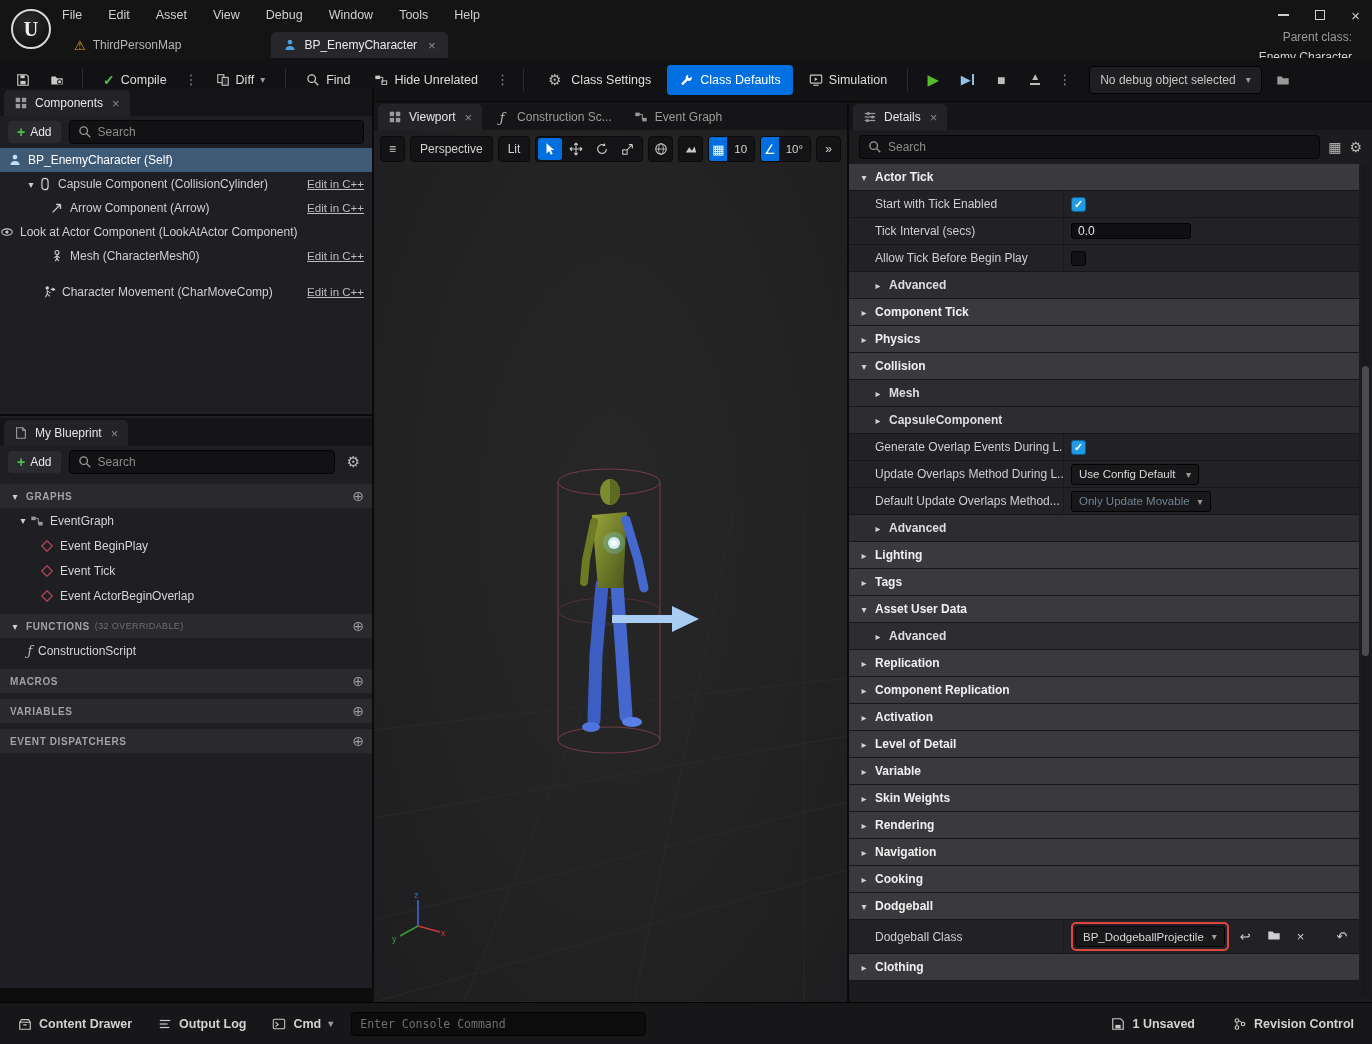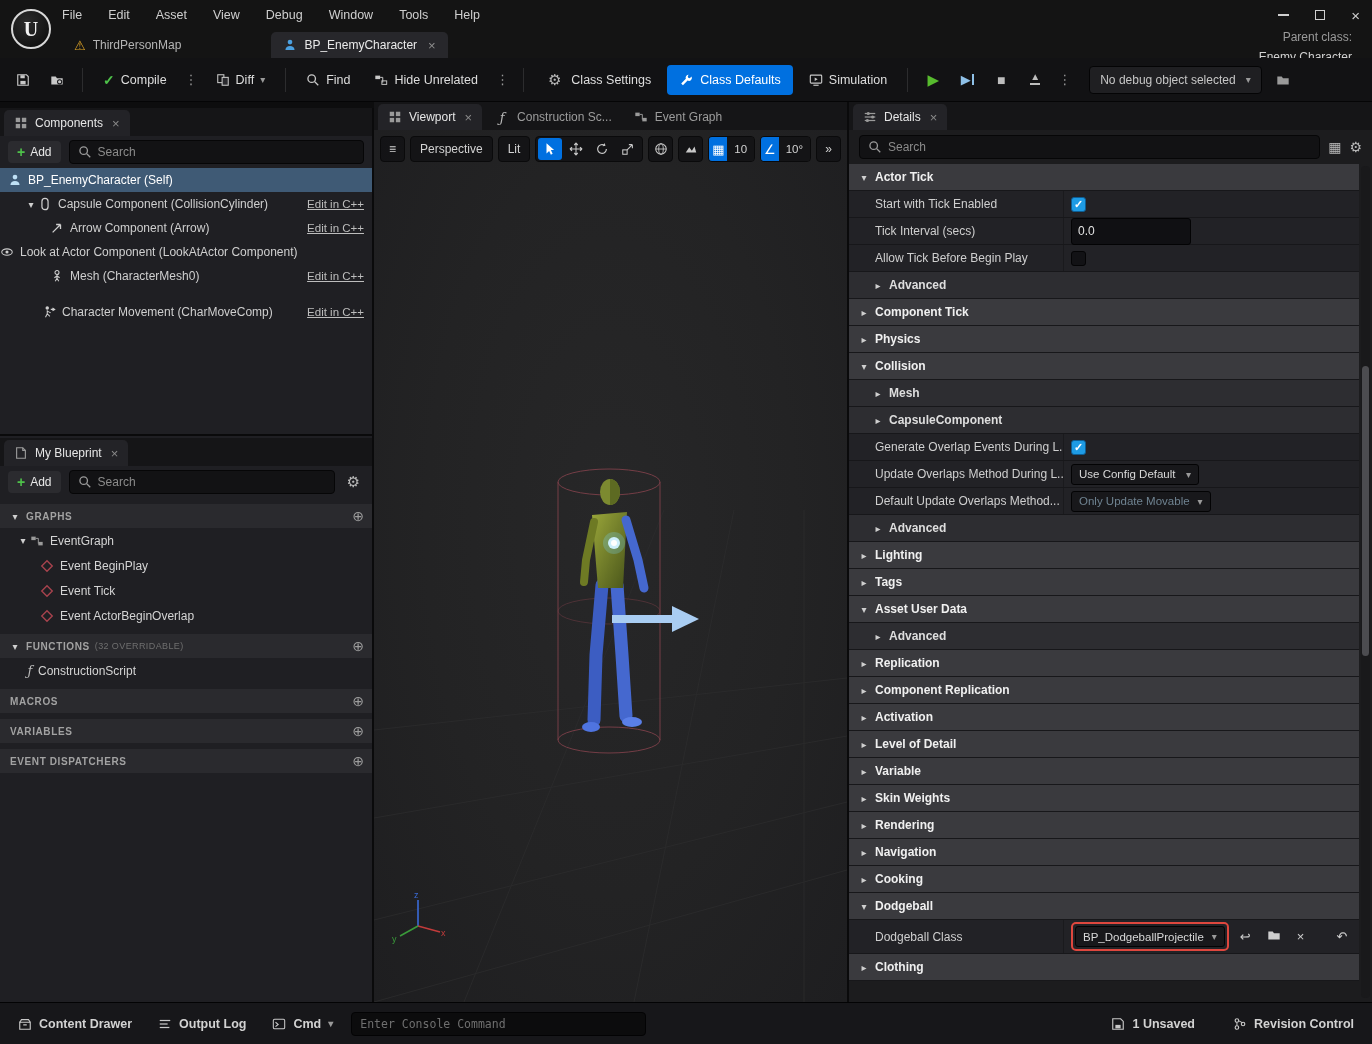--- a/index.html
+++ b/index.html
@@ -55,21 +55,21 @@
   .ptab .x{color:#8a8a8a;font-size:13px;margin-left:2px;}
   .addrow{height:32px;display:flex;align-items:center;gap:8px;padding:0 8px;}
   .addbtn{display:flex;align-items:center;gap:5px;height:22px;padding:0 9px;border-radius:4px;background:#2b2b2f;color:#e8e8e8;}
   .addbtn .plus{color:#4ec24a;font-weight:bold;font-size:14px;}
   .search{flex:1;display:flex;align-items:center;gap:6px;height:24px;background:#121214;border:1px solid #060607;border-radius:4px;padding:0 8px;}
   .search input{flex:1;background:transparent;border:none;outline:none;color:#d8d8d8;font-family:"Liberation Sans",sans-serif;font-size:12px;}
   .search input::placeholder{color:#8b8b8b;}
   .gearbtn{color:#b8b8b8;font-size:15px;padding:0 4px;}
 
   
-  .left{position:absolute;left:0;top:108px;width:374px;height:900px;background:#1f1f23;border-right:2px solid #0a0a0b;}
+  .left{position:absolute;left:0;top:88px;width:374px;height:900px;background:#1f1f23;border-right:2px solid #0a0a0b;}
   .components{position:absolute;left:0;top:0;width:100%;height:328px;border-bottom:2px solid #0a0a0b;}
   .myblueprint{position:absolute;left:0;top:330px;width:100%;height:570px;}
   .trow{height:24px;display:flex;align-items:center;color:#cfcfcf;padding-right:8px;}
   .trow .lbl{white-space:nowrap;overflow:hidden;text-overflow:ellipsis;}
   .trow.selected{background:#3f5a75;color:#fff;}
   .editcpp{margin-left:auto;color:#bdbdbd;text-decoration:underline;font-size:11.5px;white-space:nowrap;padding-left:8px;}
   .tw{width:14px;text-align:center;color:#cfcfcf;font-size:10px;flex:0 0 auto;}
   .tico{margin-right:6px;display:flex;}
   
   .mbsec{height:24px;background:#2a2a2e;display:flex;align-items:center;padding:0 8px;margin-top:6px;}
@@ -104,21 +104,21 @@
   .drow.cat{background:#3a3a3e;padding-left:8px;}
   .drow.cat .cl{color:#f0f0f0;font-weight:bold;margin-left:4px;}
   .drow.sub{background:#2d2d31;padding-left:22px;}
   .drow.sub .cl{color:#dedede;font-weight:bold;margin-left:4px;}
   .drow.prop{background:#222226;}
   .plabel{flex:0 0 215px;padding-left:26px;color:#cfcfcf;white-space:nowrap;overflow:hidden;border-right:1px solid #1a1a1d;height:100%;display:flex;align-items:center;}
   .pvalue{flex:1;display:flex;align-items:center;gap:6px;padding-left:7px;height:100%;}
   .preset{flex:0 0 34px;display:flex;align-items:center;justify-content:center;height:100%;}
   .cb{width:15px;height:15px;border-radius:3px;background:#121215;border:1px solid #040405;display:flex;align-items:center;justify-content:center;}
   .cb.on{background:#1e9be4;border-color:#0d5d93;color:#fff;font-size:11px;font-weight:bold;}
-  .numfield{width:120px;height:27px;background:#101013;border:1px solid #030304;border-radius:3px;color:#e2e2e2;padding:0 6px;font-family:"Liberation Sans",sans-serif;font-size:12px;outline:none;}
+  .numfield{width:120px;height:16px;background:#101013;border:1px solid #030304;border-radius:3px;color:#e2e2e2;padding:0 6px;font-family:"Liberation Sans",sans-serif;font-size:12px;outline:none;}
   .combo{min-width:128px;height:21px;background:#18181b;border:1px solid #030304;border-radius:3px;display:flex;align-items:center;justify-content:space-between;gap:8px;padding:0 7px;color:#d8d8d8;font-size:11.5px;white-space:nowrap;}
   .combo.dim{color:#6f8391;}
   .redbox{border:2px solid #df473e;border-radius:5px;padding:2px;}
   .ricon{color:#cfcfcf;font-size:13px;padding:0 5px;}
   .vscroll{position:absolute;right:2px;top:64px;bottom:4px;width:9px;background:#19191b;border-radius:4px;}
   .vscroll .thumb{position:absolute;left:1px;right:1px;top:200px;height:290px;background:#4c4c50;border-radius:4px;}
 
   
   .statusbar{position:absolute;left:0;top:1002px;width:1372px;height:42px;background:#17171a;border-top:1px solid #030304;display:flex;align-items:center;padding:0 10px;gap:10px;}
   .sbtn{display:flex;align-items:center;gap:7px;color:#d2d2d2;font-size:12.5px;padding:0 8px;height:30px;border-radius:4px;font-weight:bold;}

